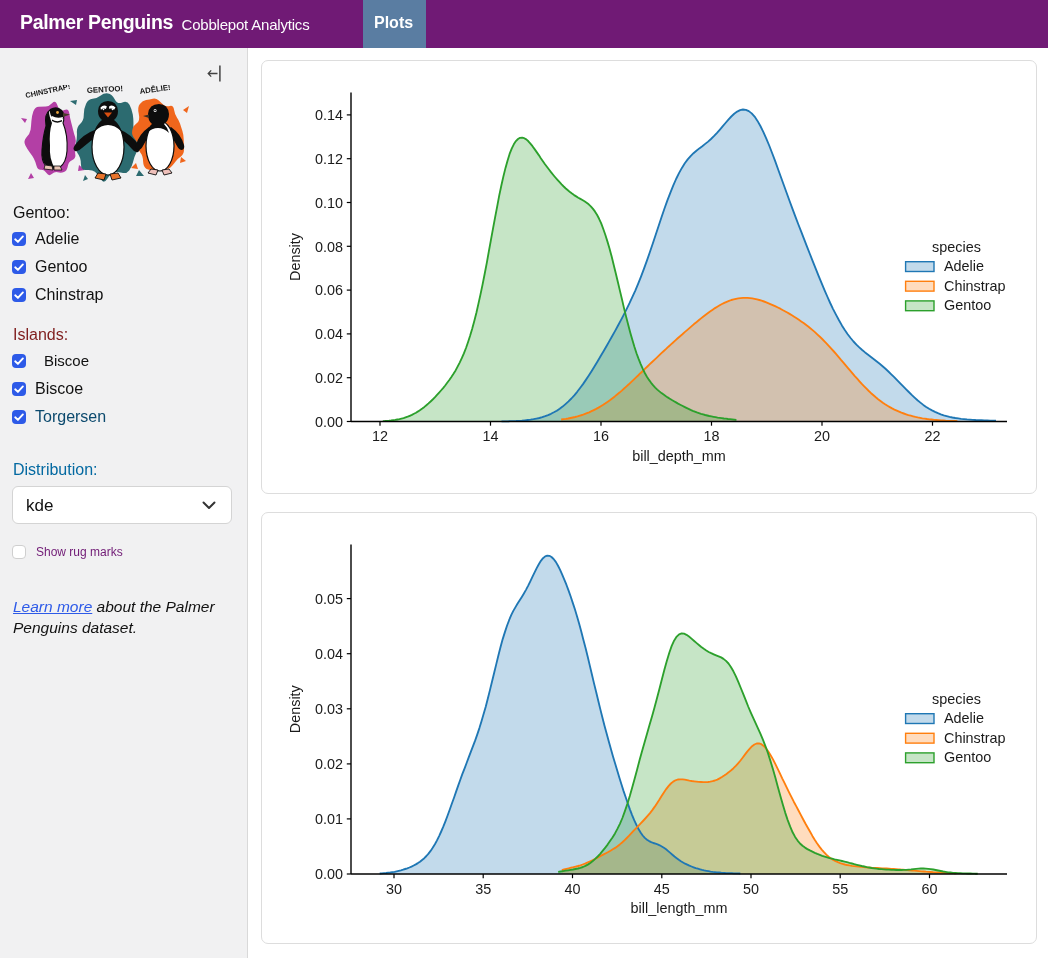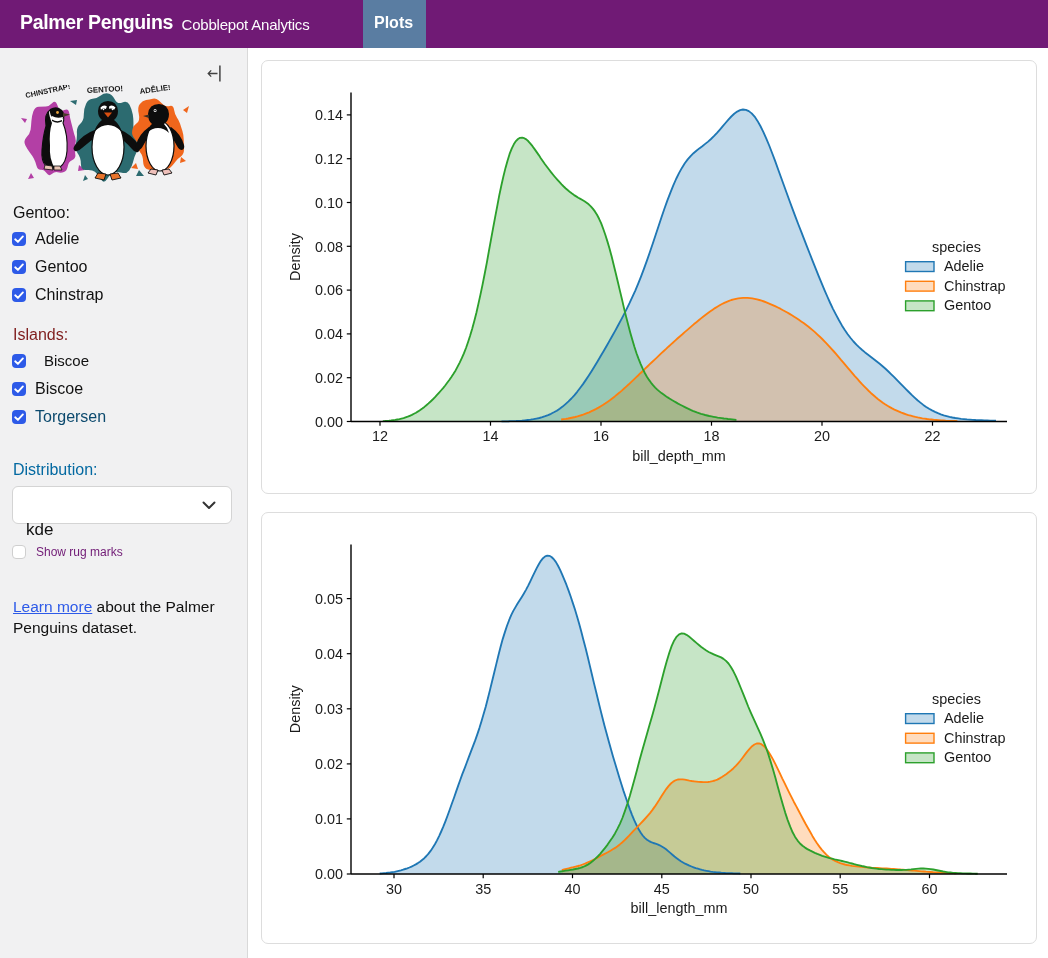--- a/index.html
+++ b/index.html
@@ -83,27 +83,27 @@
 <div style="position:absolute;left:35px;top:331px;font-size:16px;line-height:20px;color:#111;">Biscoe</div>
 <div style="position:absolute;left:12px;top:362px;width:14px;height:14px;border-radius:4px;background:#2d5ae8;">
 <svg width="14" height="14" viewBox="0 0 14 14">
         <path d="M3.2,7.3 L5.9,9.9 L10.9,4.4" stroke="#fff" stroke-width="1.9" fill="none" stroke-linecap="round" stroke-linejoin="round"></path>
       </svg></div>
 <div style="position:absolute;left:35px;top:359px;font-size:16px;line-height:20px;color:#0c4a6e;">Torgersen</div>
 
   <div style="position:absolute;left:13px;top:278px;font-size:16px;color:#7f1d1d;">Islands:</div>
   <div style="position:absolute;left:13px;top:413px;font-size:16px;color:#0369a1;">Distribution:</div>
   <div style="position:absolute;left:12px;top:438px;width:220px;height:38px;background:#fff;border:1px solid #d4d4d4;border-radius:6px;"></div>
-  <div style="position:absolute;left:26px;top:448px;font-size:17px;line-height:20px;color:#111;margin-top:24px;">kde</div>
+  <div style="position:absolute;left:26px;top:448px;font-size:17px;line-height:20px;color:#111;">kde</div>
   <svg width="14" height="9" viewBox="0 0 14 9" style="position:absolute;left:202px;top:453px;">
       <path d="M1.5,1.5 L7,7 L12.5,1.5" stroke="#333" stroke-width="2" fill="none" stroke-linecap="round" stroke-linejoin="round"></path>
     </svg>
   <div style="position:absolute;left:12px;top:497px;width:14px;height:14px;border-radius:4px;background:#fff;border:1px solid #cfcfcf;"></div>
   <div style="position:absolute;left:36px;top:494px;font-size:12px;line-height:20px;color:#701a75;">Show rug marks</div>
-  <div style="position:absolute;left:13px;top:548px;width:212px;font-size:15.5px;color:#111;line-height:21px;"><span style="color:#2d5ae8;text-decoration:underline;">Learn more</span> about the Palmer Penguins dataset.</div>
+  <div style="position:absolute;left:13px;top:548px;width:212px;font-size:15.5px;color:#111;line-height:21px;font-style:italic;"><span style="color:#2d5ae8;text-decoration:underline;">Learn more</span> about the Palmer Penguins dataset.</div>
 </div>
 <div class="card" style="left:261px;top:60px;width:776px;height:434px;">
     <svg width="774" height="432" viewBox="0 0 774 432" style="position:absolute;left:0;top:0;font-family:'Liberation Sans',sans-serif">
 <path d="M239.5,360.5 L239.5,360.4 242.5,360.3 245.4,360.3 248.3,360.2 251.2,360.1 254.1,360.0 257.0,359.8 259.9,359.6 262.8,359.3 265.7,359.0 268.6,358.7 271.5,358.2 274.5,357.6 277.4,357.0 280.3,356.2 283.2,355.2 286.1,354.1 289.0,352.8 291.9,351.3 294.8,349.7 297.7,347.7 300.6,345.6 303.5,343.1 306.5,340.4 309.4,337.5 312.3,334.3 315.2,330.8 318.1,327.0 321.0,323.1 323.9,318.9 326.8,314.5 329.7,309.9 332.6,305.2 335.5,300.4 338.4,295.5 341.4,290.5 344.3,285.5 347.2,280.4 350.1,275.3 353.0,270.1 355.9,264.8 358.8,259.4 361.7,253.9 364.6,248.1 367.5,242.2 370.4,235.9 373.4,229.3 376.3,222.4 379.2,215.1 382.1,207.4 385.0,199.4 387.9,191.0 390.8,182.5 393.7,173.7 396.6,165.0 399.5,156.3 402.4,147.8 405.3,139.6 408.3,131.8 411.2,124.6 414.1,118.0 417.0,112.1 419.9,106.9 422.8,102.3 425.7,98.4 428.6,95.1 431.5,92.2 434.4,89.7 437.3,87.4 440.3,85.2 443.2,82.9 446.1,80.6 449.0,78.0 451.9,75.2 454.8,72.1 457.7,68.8 460.6,65.4 463.5,62.0 466.4,58.6 469.3,55.5 472.2,52.8 475.2,50.6 478.1,49.2 481.0,48.5 483.9,48.8 486.8,50.1 489.7,52.4 492.6,55.6 495.5,59.9 498.4,65.0 501.3,70.8 504.2,77.4 507.2,84.5 510.1,92.0 513.0,99.7 515.9,107.7 518.8,115.8 521.7,123.8 524.6,131.8 527.5,139.8 530.4,147.6 533.3,155.4 536.2,163.0 539.2,170.6 542.1,178.1 545.0,185.6 547.9,193.0 550.8,200.3 553.7,207.6 556.6,214.8 559.5,221.9 562.4,228.8 565.3,235.5 568.2,242.0 571.1,248.1 574.1,253.9 577.0,259.3 579.9,264.4 582.8,269.0 585.7,273.2 588.6,277.0 591.5,280.5 594.4,283.6 597.3,286.4 600.2,289.0 603.1,291.4 606.1,293.7 609.0,296.0 611.9,298.2 614.8,300.5 617.7,302.8 620.6,305.2 623.5,307.8 626.4,310.5 629.3,313.3 632.2,316.1 635.1,319.1 638.0,322.1 641.0,325.1 643.9,328.1 646.8,331.0 649.7,333.9 652.6,336.6 655.5,339.2 658.4,341.6 661.3,343.9 664.2,345.9 667.1,347.8 670.0,349.4 673.0,350.9 675.9,352.2 678.8,353.3 681.7,354.3 684.6,355.1 687.5,355.9 690.4,356.5 693.3,357.0 696.2,357.4 699.1,357.8 702.0,358.1 705.0,358.4 707.9,358.6 710.8,358.8 713.7,359.0 716.6,359.1 719.5,359.2 722.4,359.4 725.3,359.5 728.2,359.6 731.1,359.7 734.0,359.7 L734.0,360.5 Z" fill="#1f77b4" fill-opacity="0.27" stroke="none"></path>
 <path d="M299.2,360.5 L299.2,358.5 301.6,358.2 303.9,357.9 306.2,357.5 308.5,357.0 310.9,356.5 313.2,356.0 315.5,355.4 317.9,354.7 320.2,354.0 322.5,353.1 324.9,352.2 327.2,351.3 329.5,350.2 331.8,349.1 334.2,347.9 336.5,346.6 338.8,345.2 341.2,343.8 343.5,342.3 345.8,340.7 348.2,339.0 350.5,337.2 352.8,335.4 355.1,333.5 357.5,331.6 359.8,329.6 362.1,327.5 364.5,325.4 366.8,323.3 369.1,321.1 371.5,318.9 373.8,316.7 376.1,314.5 378.4,312.2 380.8,310.0 383.1,307.7 385.4,305.5 387.8,303.2 390.1,301.0 392.4,298.8 394.8,296.6 397.1,294.4 399.4,292.2 401.8,290.0 404.1,287.9 406.4,285.7 408.7,283.6 411.1,281.5 413.4,279.4 415.7,277.3 418.1,275.2 420.4,273.2 422.7,271.1 425.1,269.1 427.4,267.1 429.7,265.1 432.0,263.1 434.4,261.2 436.7,259.3 439.0,257.4 441.4,255.5 443.7,253.7 446.0,252.0 448.4,250.3 450.7,248.7 453.0,247.1 455.3,245.7 457.7,244.3 460.0,243.0 462.3,241.9 464.7,240.8 467.0,239.9 469.3,239.0 471.7,238.4 474.0,237.8 476.3,237.4 478.6,237.1 481.0,236.9 483.3,236.8 485.6,236.9 488.0,237.1 490.3,237.4 492.6,237.8 495.0,238.4 497.3,239.0 499.6,239.7 502.0,240.5 504.3,241.3 506.6,242.3 508.9,243.3 511.3,244.3 513.6,245.4 515.9,246.5 518.3,247.7 520.6,249.0 522.9,250.2 525.3,251.5 527.6,252.9 529.9,254.3 532.2,255.7 534.6,257.2 536.9,258.8 539.2,260.4 541.6,262.0 543.9,263.8 546.2,265.6 548.6,267.5 550.9,269.4 553.2,271.4 555.5,273.6 557.9,275.8 560.2,278.0 562.5,280.4 564.9,282.8 567.2,285.3 569.5,287.9 571.9,290.5 574.2,293.1 576.5,295.8 578.8,298.6 581.2,301.3 583.5,304.1 585.8,306.9 588.2,309.7 590.5,312.4 592.8,315.1 595.2,317.7 597.5,320.3 599.8,322.9 602.2,325.3 604.5,327.7 606.8,330.0 609.1,332.2 611.5,334.3 613.8,336.3 616.1,338.2 618.5,340.0 620.8,341.7 623.1,343.3 625.5,344.8 627.8,346.1 630.1,347.4 632.4,348.6 634.8,349.7 637.1,350.7 639.4,351.7 641.8,352.5 644.1,353.3 646.4,354.1 648.8,354.7 651.1,355.3 653.4,355.9 655.7,356.4 658.1,356.8 660.4,357.3 662.7,357.6 665.1,358.0 667.4,358.3 669.7,358.5 672.1,358.8 674.4,359.0 676.7,359.2 679.1,359.4 681.4,359.5 683.7,359.7 686.0,359.8 688.4,359.9 690.7,360.0 693.0,360.0 695.4,360.1 L695.4,360.5 Z" fill="#ff7f0e" fill-opacity="0.27" stroke="none"></path>
 <path d="M120.8,360.5 L120.8,360.1 122.8,360.0 124.9,359.8 127.0,359.7 129.1,359.5 131.2,359.2 133.2,358.9 135.3,358.5 137.4,358.1 139.5,357.6 141.6,357.1 143.6,356.4 145.7,355.7 147.8,354.8 149.9,353.9 152.0,352.8 154.0,351.7 156.1,350.4 158.2,349.0 160.3,347.5 162.4,345.9 164.4,344.2 166.5,342.4 168.6,340.5 170.7,338.5 172.8,336.4 174.8,334.2 176.9,331.9 179.0,329.5 181.1,327.1 183.2,324.5 185.2,321.8 187.3,319.0 189.4,316.0 191.5,312.8 193.6,309.4 195.6,305.6 197.7,301.6 199.8,297.2 201.9,292.4 204.0,287.0 206.0,281.2 208.1,274.8 210.2,267.8 212.3,260.1 214.4,251.8 216.4,242.9 218.5,233.4 220.6,223.4 222.7,212.8 224.8,201.9 226.8,190.6 228.9,179.2 231.0,167.7 233.1,156.4 235.2,145.3 237.2,134.7 239.3,124.7 241.4,115.4 243.5,106.9 245.6,99.4 247.6,92.9 249.7,87.6 251.8,83.3 253.9,80.1 256.0,78.0 258.0,76.8 260.1,76.6 262.2,77.2 264.3,78.4 266.4,80.3 268.4,82.6 270.5,85.2 272.6,88.1 274.7,91.1 276.8,94.1 278.8,97.2 280.9,100.2 283.0,103.2 285.1,106.0 287.2,108.8 289.2,111.4 291.3,114.0 293.4,116.5 295.5,118.9 297.6,121.2 299.6,123.4 301.7,125.5 303.8,127.5 305.9,129.3 308.0,131.1 310.0,132.6 312.1,134.1 314.2,135.4 316.3,136.7 318.4,137.9 320.4,139.0 322.5,140.3 324.6,141.7 326.7,143.3 328.8,145.3 330.8,147.6 332.9,150.4 335.0,153.8 337.1,157.8 339.2,162.4 341.2,167.8 343.3,173.7 345.4,180.4 347.5,187.6 349.6,195.3 351.6,203.5 353.7,212.0 355.8,220.7 357.9,229.6 360.0,238.4 362.0,247.1 364.1,255.6 366.2,263.8 368.3,271.7 370.4,279.0 372.4,285.8 374.5,292.2 376.6,297.9 378.7,303.1 380.8,307.8 382.8,312.0 384.9,315.7 387.0,318.9 389.1,321.8 391.2,324.4 393.2,326.6 395.3,328.6 397.4,330.4 399.5,332.1 401.6,333.6 403.6,335.0 405.7,336.4 407.8,337.7 409.9,339.0 412.0,340.2 414.0,341.4 416.1,342.6 418.2,343.7 420.3,344.8 422.4,345.9 424.4,346.9 426.5,347.9 428.6,348.9 430.7,349.8 432.8,350.6 434.8,351.4 436.9,352.1 439.0,352.8 441.1,353.4 443.2,354.0 445.2,354.5 447.3,355.0 449.4,355.4 451.5,355.8 453.6,356.2 455.6,356.6 457.7,356.9 459.8,357.2 461.9,357.5 464.0,357.7 466.0,358.0 468.1,358.2 470.2,358.4 472.3,358.6 474.4,358.8 L474.4,360.5 Z" fill="#2ca02c" fill-opacity="0.27" stroke="none"></path>
 <path d="M239.5,360.4 L242.5,360.3 L245.4,360.3 L248.3,360.2 L251.2,360.1 L254.1,360.0 L257.0,359.8 L259.9,359.6 L262.8,359.3 L265.7,359.0 L268.6,358.7 L271.5,358.2 L274.5,357.6 L277.4,357.0 L280.3,356.2 L283.2,355.2 L286.1,354.1 L289.0,352.8 L291.9,351.3 L294.8,349.7 L297.7,347.7 L300.6,345.6 L303.5,343.1 L306.5,340.4 L309.4,337.5 L312.3,334.3 L315.2,330.8 L318.1,327.0 L321.0,323.1 L323.9,318.9 L326.8,314.5 L329.7,309.9 L332.6,305.2 L335.5,300.4 L338.4,295.5 L341.4,290.5 L344.3,285.5 L347.2,280.4 L350.1,275.3 L353.0,270.1 L355.9,264.8 L358.8,259.4 L361.7,253.9 L364.6,248.1 L367.5,242.2 L370.4,235.9 L373.4,229.3 L376.3,222.4 L379.2,215.1 L382.1,207.4 L385.0,199.4 L387.9,191.0 L390.8,182.5 L393.7,173.7 L396.6,165.0 L399.5,156.3 L402.4,147.8 L405.3,139.6 L408.3,131.8 L411.2,124.6 L414.1,118.0 L417.0,112.1 L419.9,106.9 L422.8,102.3 L425.7,98.4 L428.6,95.1 L431.5,92.2 L434.4,89.7 L437.3,87.4 L440.3,85.2 L443.2,82.9 L446.1,80.6 L449.0,78.0 L451.9,75.2 L454.8,72.1 L457.7,68.8 L460.6,65.4 L463.5,62.0 L466.4,58.6 L469.3,55.5 L472.2,52.8 L475.2,50.6 L478.1,49.2 L481.0,48.5 L483.9,48.8 L486.8,50.1 L489.7,52.4 L492.6,55.6 L495.5,59.9 L498.4,65.0 L501.3,70.8 L504.2,77.4 L507.2,84.5 L510.1,92.0 L513.0,99.7 L515.9,107.7 L518.8,115.8 L521.7,123.8 L524.6,131.8 L527.5,139.8 L530.4,147.6 L533.3,155.4 L536.2,163.0 L539.2,170.6 L542.1,178.1 L545.0,185.6 L547.9,193.0 L550.8,200.3 L553.7,207.6 L556.6,214.8 L559.5,221.9 L562.4,228.8 L565.3,235.5 L568.2,242.0 L571.1,248.1 L574.1,253.9 L577.0,259.3 L579.9,264.4 L582.8,269.0 L585.7,273.2 L588.6,277.0 L591.5,280.5 L594.4,283.6 L597.3,286.4 L600.2,289.0 L603.1,291.4 L606.1,293.7 L609.0,296.0 L611.9,298.2 L614.8,300.5 L617.7,302.8 L620.6,305.2 L623.5,307.8 L626.4,310.5 L629.3,313.3 L632.2,316.1 L635.1,319.1 L638.0,322.1 L641.0,325.1 L643.9,328.1 L646.8,331.0 L649.7,333.9 L652.6,336.6 L655.5,339.2 L658.4,341.6 L661.3,343.9 L664.2,345.9 L667.1,347.8 L670.0,349.4 L673.0,350.9 L675.9,352.2 L678.8,353.3 L681.7,354.3 L684.6,355.1 L687.5,355.9 L690.4,356.5 L693.3,357.0 L696.2,357.4 L699.1,357.8 L702.0,358.1 L705.0,358.4 L707.9,358.6 L710.8,358.8 L713.7,359.0 L716.6,359.1 L719.5,359.2 L722.4,359.4 L725.3,359.5 L728.2,359.6 L731.1,359.7 L734.0,359.7" fill="none" stroke="#1f77b4" stroke-width="1.85" stroke-linejoin="round"></path>
 <path d="M299.2,358.5 L301.6,358.2 L303.9,357.9 L306.2,357.5 L308.5,357.0 L310.9,356.5 L313.2,356.0 L315.5,355.4 L317.9,354.7 L320.2,354.0 L322.5,353.1 L324.9,352.2 L327.2,351.3 L329.5,350.2 L331.8,349.1 L334.2,347.9 L336.5,346.6 L338.8,345.2 L341.2,343.8 L343.5,342.3 L345.8,340.7 L348.2,339.0 L350.5,337.2 L352.8,335.4 L355.1,333.5 L357.5,331.6 L359.8,329.6 L362.1,327.5 L364.5,325.4 L366.8,323.3 L369.1,321.1 L371.5,318.9 L373.8,316.7 L376.1,314.5 L378.4,312.2 L380.8,310.0 L383.1,307.7 L385.4,305.5 L387.8,303.2 L390.1,301.0 L392.4,298.8 L394.8,296.6 L397.1,294.4 L399.4,292.2 L401.8,290.0 L404.1,287.9 L406.4,285.7 L408.7,283.6 L411.1,281.5 L413.4,279.4 L415.7,277.3 L418.1,275.2 L420.4,273.2 L422.7,271.1 L425.1,269.1 L427.4,267.1 L429.7,265.1 L432.0,263.1 L434.4,261.2 L436.7,259.3 L439.0,257.4 L441.4,255.5 L443.7,253.7 L446.0,252.0 L448.4,250.3 L450.7,248.7 L453.0,247.1 L455.3,245.7 L457.7,244.3 L460.0,243.0 L462.3,241.9 L464.7,240.8 L467.0,239.9 L469.3,239.0 L471.7,238.4 L474.0,237.8 L476.3,237.4 L478.6,237.1 L481.0,236.9 L483.3,236.8 L485.6,236.9 L488.0,237.1 L490.3,237.4 L492.6,237.8 L495.0,238.4 L497.3,239.0 L499.6,239.7 L502.0,240.5 L504.3,241.3 L506.6,242.3 L508.9,243.3 L511.3,244.3 L513.6,245.4 L515.9,246.5 L518.3,247.7 L520.6,249.0 L522.9,250.2 L525.3,251.5 L527.6,252.9 L529.9,254.3 L532.2,255.7 L534.6,257.2 L536.9,258.8 L539.2,260.4 L541.6,262.0 L543.9,263.8 L546.2,265.6 L548.6,267.5 L550.9,269.4 L553.2,271.4 L555.5,273.6 L557.9,275.8 L560.2,278.0 L562.5,280.4 L564.9,282.8 L567.2,285.3 L569.5,287.9 L571.9,290.5 L574.2,293.1 L576.5,295.8 L578.8,298.6 L581.2,301.3 L583.5,304.1 L585.8,306.9 L588.2,309.7 L590.5,312.4 L592.8,315.1 L595.2,317.7 L597.5,320.3 L599.8,322.9 L602.2,325.3 L604.5,327.7 L606.8,330.0 L609.1,332.2 L611.5,334.3 L613.8,336.3 L616.1,338.2 L618.5,340.0 L620.8,341.7 L623.1,343.3 L625.5,344.8 L627.8,346.1 L630.1,347.4 L632.4,348.6 L634.8,349.7 L637.1,350.7 L639.4,351.7 L641.8,352.5 L644.1,353.3 L646.4,354.1 L648.8,354.7 L651.1,355.3 L653.4,355.9 L655.7,356.4 L658.1,356.8 L660.4,357.3 L662.7,357.6 L665.1,358.0 L667.4,358.3 L669.7,358.5 L672.1,358.8 L674.4,359.0 L676.7,359.2 L679.1,359.4 L681.4,359.5 L683.7,359.7 L686.0,359.8 L688.4,359.9 L690.7,360.0 L693.0,360.0 L695.4,360.1" fill="none" stroke="#ff7f0e" stroke-width="1.85" stroke-linejoin="round"></path>
 <path d="M120.8,360.1 L122.8,360.0 L124.9,359.8 L127.0,359.7 L129.1,359.5 L131.2,359.2 L133.2,358.9 L135.3,358.5 L137.4,358.1 L139.5,357.6 L141.6,357.1 L143.6,356.4 L145.7,355.7 L147.8,354.8 L149.9,353.9 L152.0,352.8 L154.0,351.7 L156.1,350.4 L158.2,349.0 L160.3,347.5 L162.4,345.9 L164.4,344.2 L166.5,342.4 L168.6,340.5 L170.7,338.5 L172.8,336.4 L174.8,334.2 L176.9,331.9 L179.0,329.5 L181.1,327.1 L183.2,324.5 L185.2,321.8 L187.3,319.0 L189.4,316.0 L191.5,312.8 L193.6,309.4 L195.6,305.6 L197.7,301.6 L199.8,297.2 L201.9,292.4 L204.0,287.0 L206.0,281.2 L208.1,274.8 L210.2,267.8 L212.3,260.1 L214.4,251.8 L216.4,242.9 L218.5,233.4 L220.6,223.4 L222.7,212.8 L224.8,201.9 L226.8,190.6 L228.9,179.2 L231.0,167.7 L233.1,156.4 L235.2,145.3 L237.2,134.7 L239.3,124.7 L241.4,115.4 L243.5,106.9 L245.6,99.4 L247.6,92.9 L249.7,87.6 L251.8,83.3 L253.9,80.1 L256.0,78.0 L258.0,76.8 L260.1,76.6 L262.2,77.2 L264.3,78.4 L266.4,80.3 L268.4,82.6 L270.5,85.2 L272.6,88.1 L274.7,91.1 L276.8,94.1 L278.8,97.2 L280.9,100.2 L283.0,103.2 L285.1,106.0 L287.2,108.8 L289.2,111.4 L291.3,114.0 L293.4,116.5 L295.5,118.9 L297.6,121.2 L299.6,123.4 L301.7,125.5 L303.8,127.5 L305.9,129.3 L308.0,131.1 L310.0,132.6 L312.1,134.1 L314.2,135.4 L316.3,136.7 L318.4,137.9 L320.4,139.0 L322.5,140.3 L324.6,141.7 L326.7,143.3 L328.8,145.3 L330.8,147.6 L332.9,150.4 L335.0,153.8 L337.1,157.8 L339.2,162.4 L341.2,167.8 L343.3,173.7 L345.4,180.4 L347.5,187.6 L349.6,195.3 L351.6,203.5 L353.7,212.0 L355.8,220.7 L357.9,229.6 L360.0,238.4 L362.0,247.1 L364.1,255.6 L366.2,263.8 L368.3,271.7 L370.4,279.0 L372.4,285.8 L374.5,292.2 L376.6,297.9 L378.7,303.1 L380.8,307.8 L382.8,312.0 L384.9,315.7 L387.0,318.9 L389.1,321.8 L391.2,324.4 L393.2,326.6 L395.3,328.6 L397.4,330.4 L399.5,332.1 L401.6,333.6 L403.6,335.0 L405.7,336.4 L407.8,337.7 L409.9,339.0 L412.0,340.2 L414.0,341.4 L416.1,342.6 L418.2,343.7 L420.3,344.8 L422.4,345.9 L424.4,346.9 L426.5,347.9 L428.6,348.9 L430.7,349.8 L432.8,350.6 L434.8,351.4 L436.9,352.1 L439.0,352.8 L441.1,353.4 L443.2,354.0 L445.2,354.5 L447.3,355.0 L449.4,355.4 L451.5,355.8 L453.6,356.2 L455.6,356.6 L457.7,356.9 L459.8,357.2 L461.9,357.5 L464.0,357.7 L466.0,358.0 L468.1,358.2 L470.2,358.4 L472.3,358.6 L474.4,358.8" fill="none" stroke="#2ca02c" stroke-width="1.85" stroke-linejoin="round"></path>
 <line x1="89" y1="31.5" x2="89" y2="360.5" stroke="#000" stroke-width="1.4"></line>

